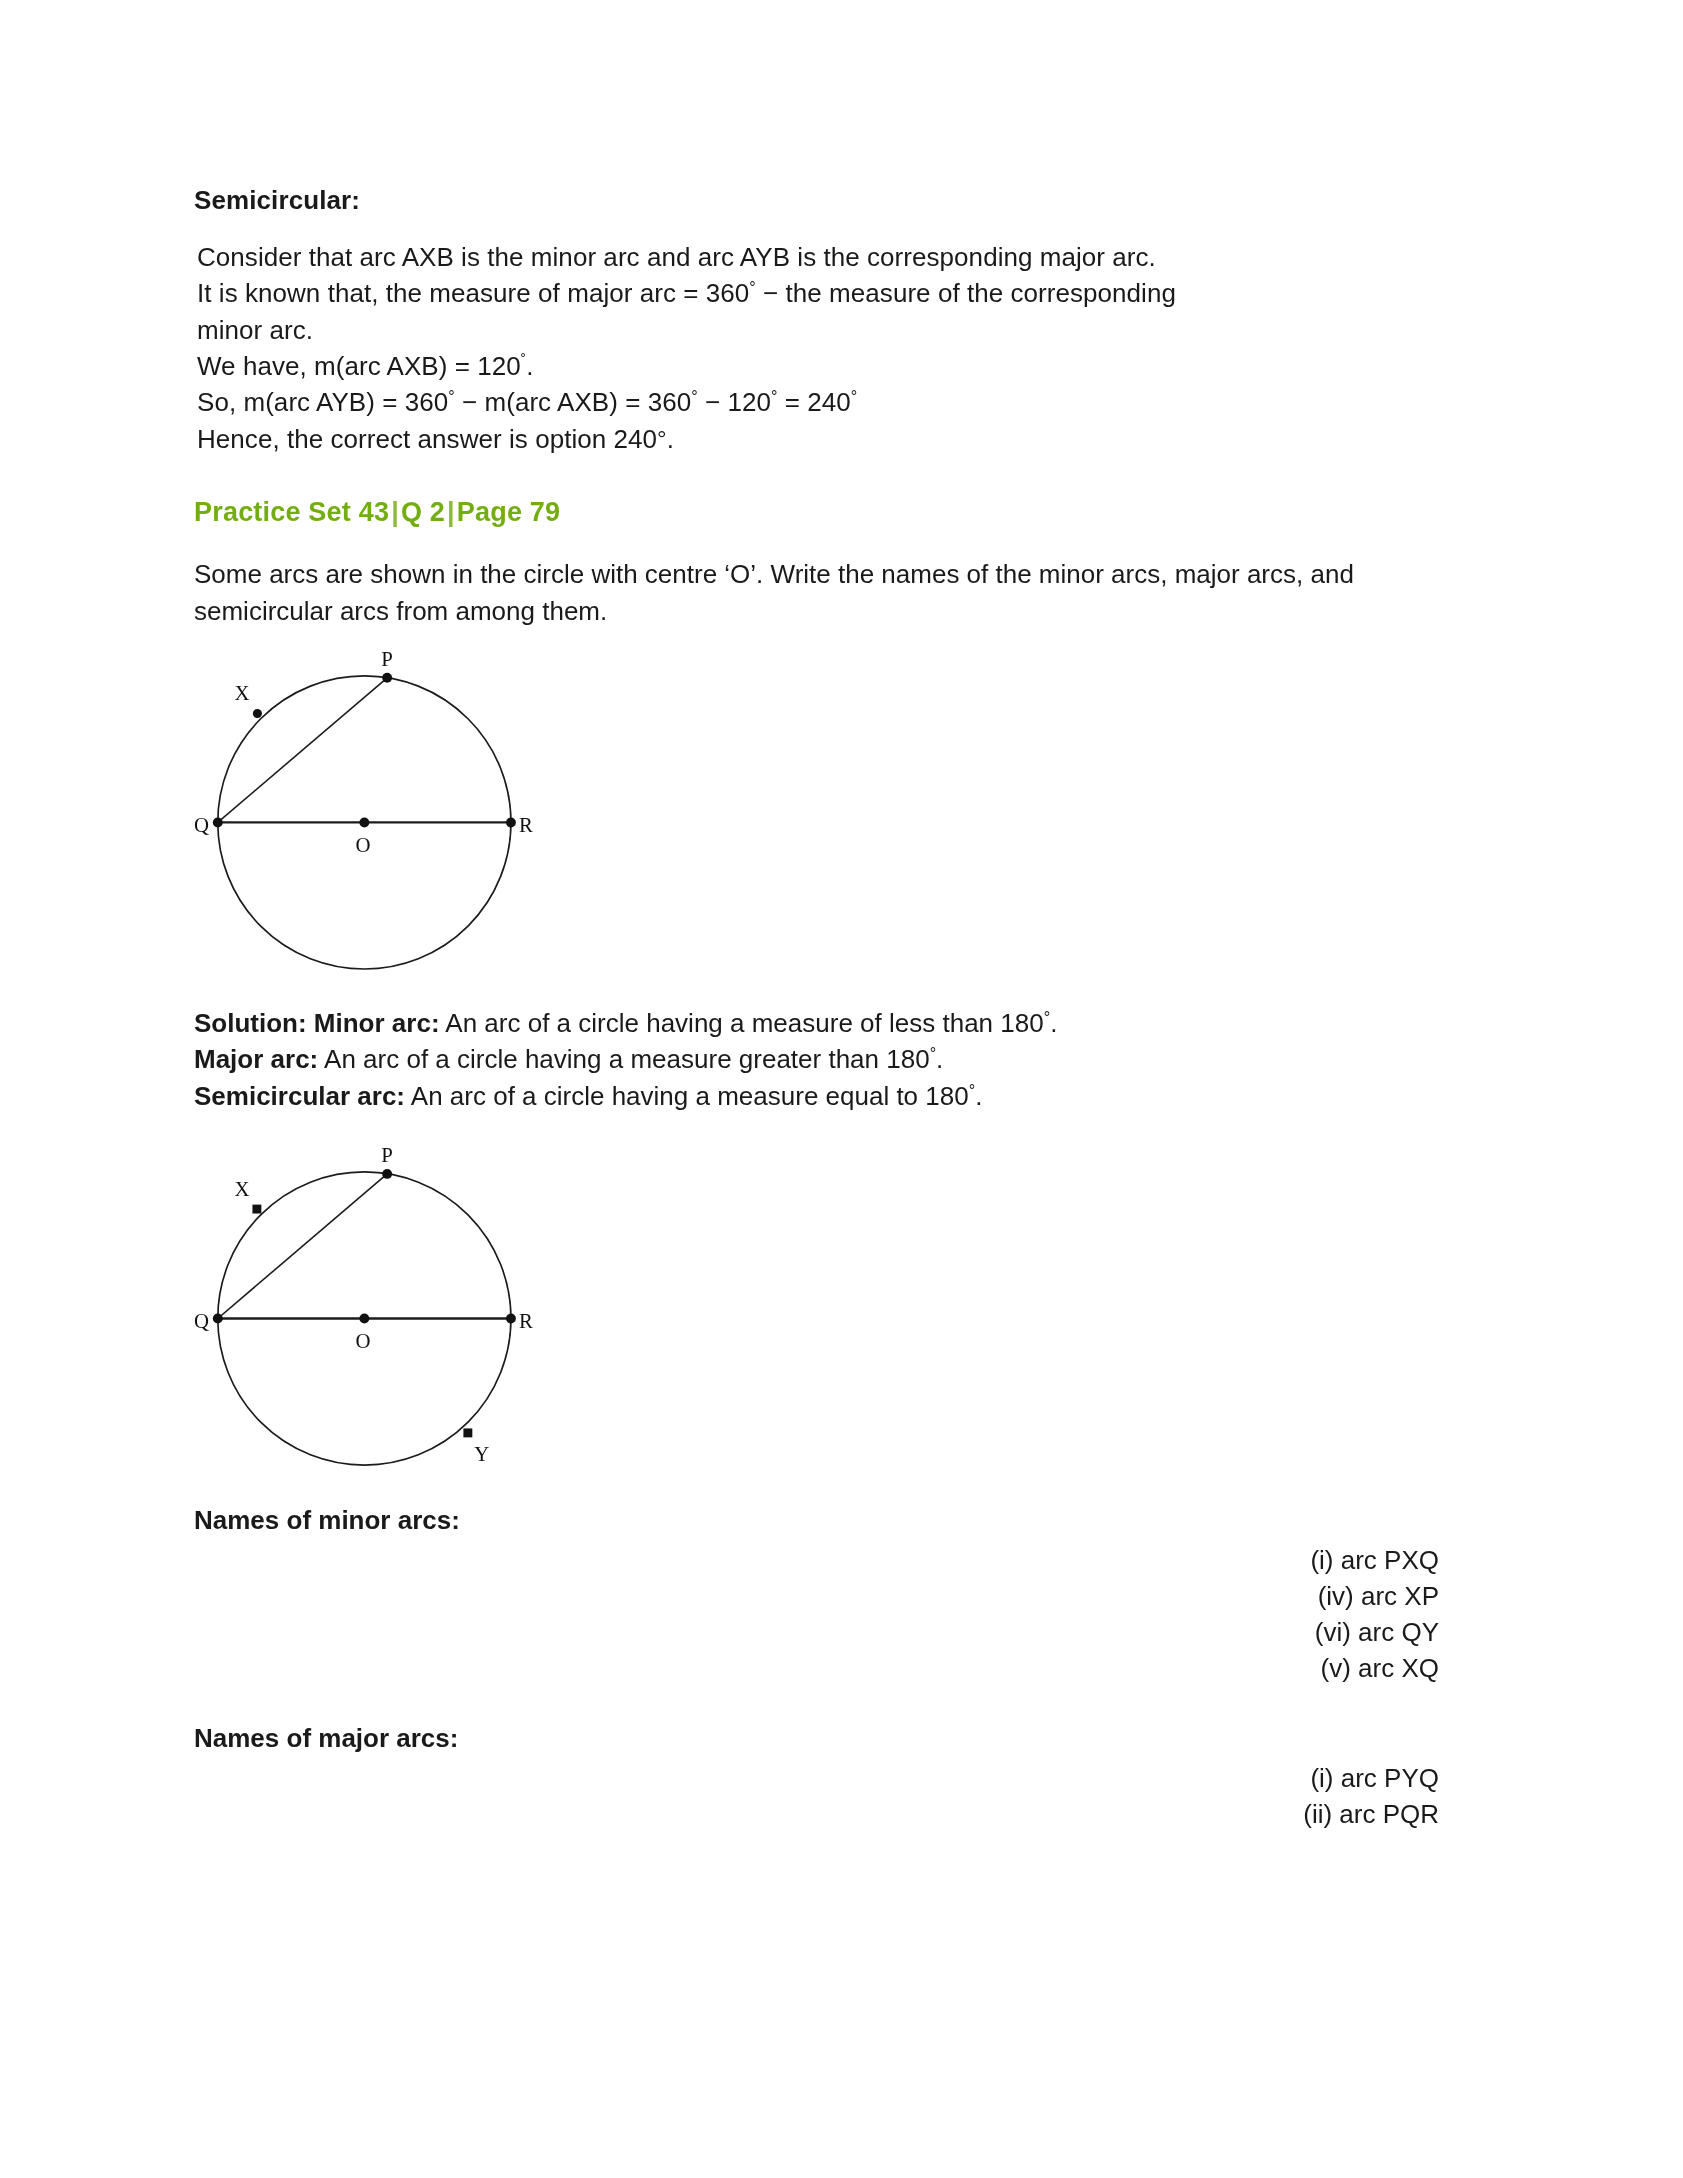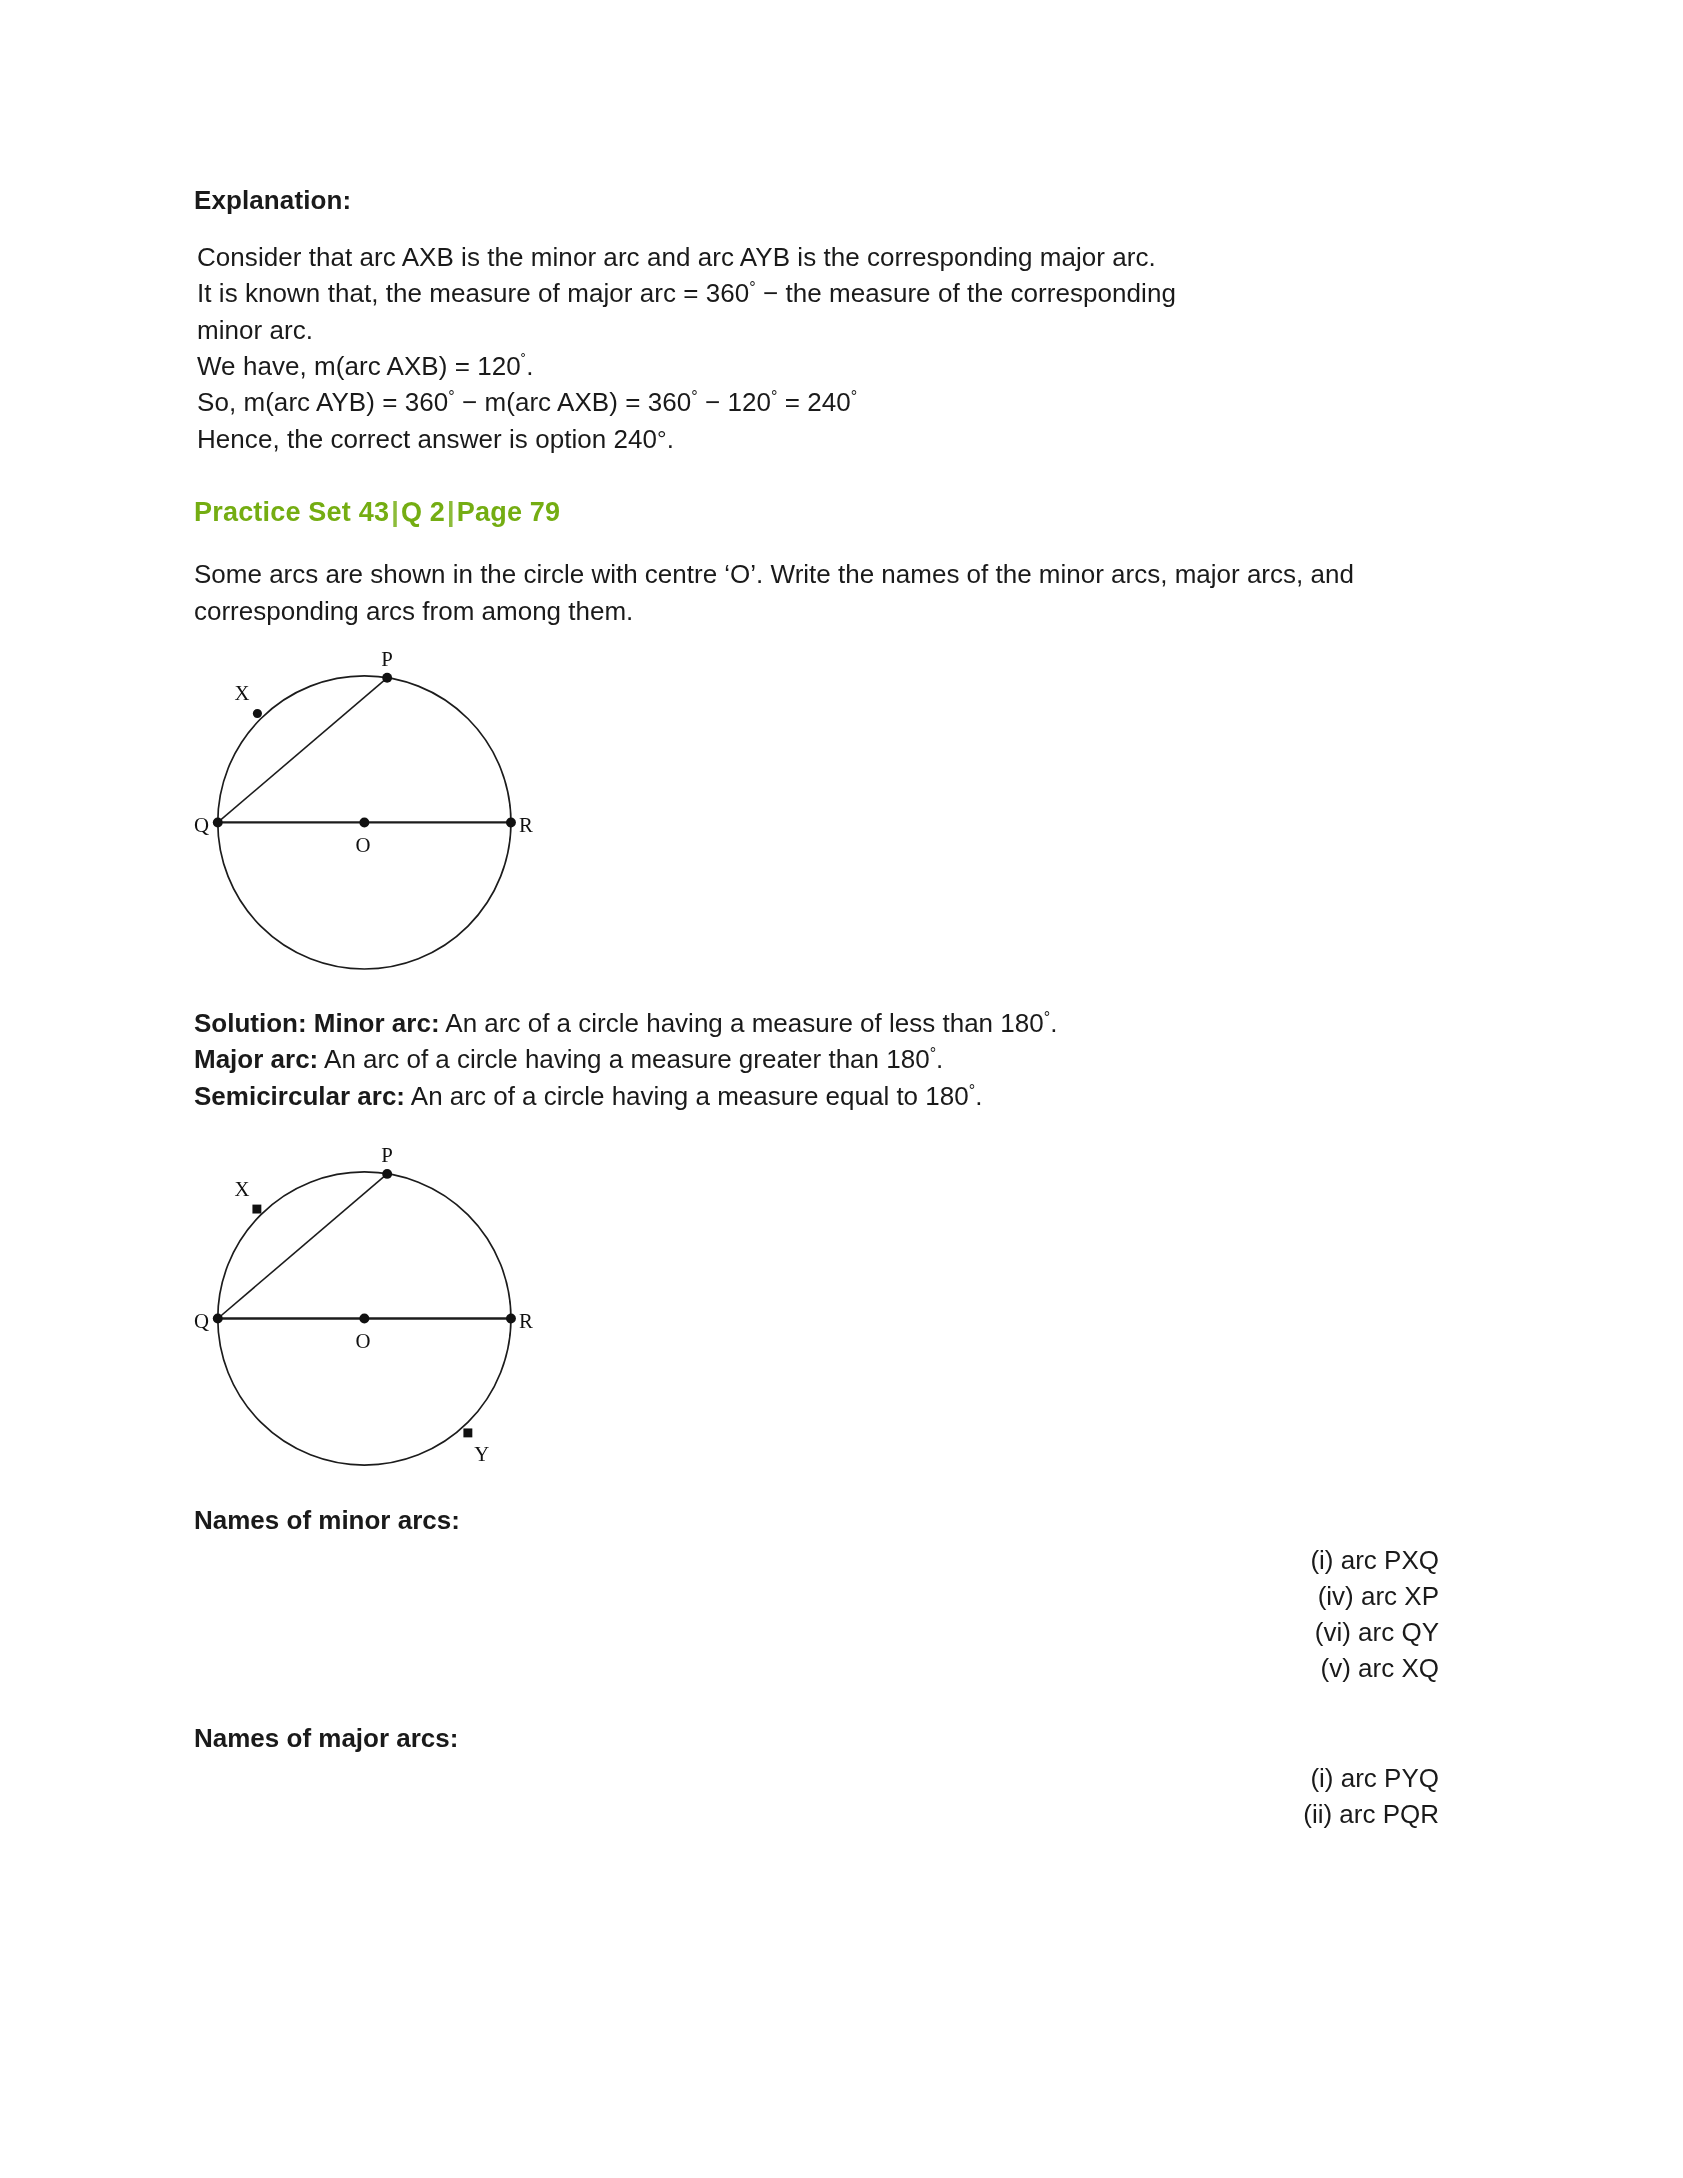--- a/index.html
+++ b/index.html
@@ -104,34 +104,34 @@
     margin: 0;
   }
   .arc-list .item { display: block; text-align: right; }
 </style>
 </head>
 <body>
 
 <div class="page">
   <div class="content">
 
-    <div class="heading-bold">Explanation:</div>
+    <div class="heading-bold">Semicircular:</div>
 
     <div class="para">
       <span class="ln">Consider that arc AXB is the minor arc and arc AYB is the corresponding major arc.</span>
       <span class="ln"><span>It is known that, the measure of major arc = 360</span><span class="deg">°</span><span> − the measure of the corresponding</span></span>
       <span class="ln">minor arc.</span>
       <span class="ln"><span>We have, m(arc AXB) = 120</span><span class="deg">˚</span><span>.</span></span>
       <span class="ln"><span>So, m(arc AYB) = 360</span><span class="deg">°</span><span> − m(arc AXB) = 360</span><span class="deg">°</span><span> − 120</span><span class="deg">°</span><span> = 240</span><span class="deg">°</span></span>
       <span class="ln"><span>Hence, the correct answer is option 240</span><span class="deg-full">°</span><span>.</span></span>
     </div>
 
     <div class="practice-head" style="color: rgb(116, 173, 18);"><span>Practice Set 43</span><span class="sep">|</span><span>Q 2</span><span class="sep">|</span><span>Page 79</span></div>
 
-    <div class="question">Some arcs are shown in the circle with centre ‘O’. Write the names of the minor arcs, major arcs, and corresponding arcs from among them.</div>
+    <div class="question">Some arcs are shown in the circle with centre ‘O’. Write the names of the minor arcs, major arcs, and semicircular arcs from among them.</div>
 
     <div class="figure-wrap fig1">
       <svg width="416" height="327" viewBox="0 0 420 330">
 
         <circle cx="172" cy="172" r="148" fill="none" stroke="#1c1c1c" stroke-width="1.7"></circle>
 
         <line x1="24" y1="172" x2="320" y2="172" stroke="#1c1c1c" stroke-width="2.3"></line>
 
         <line x1="24" y1="172" x2="195" y2="26" stroke="#1c1c1c" stroke-width="1.6"></line>
 

